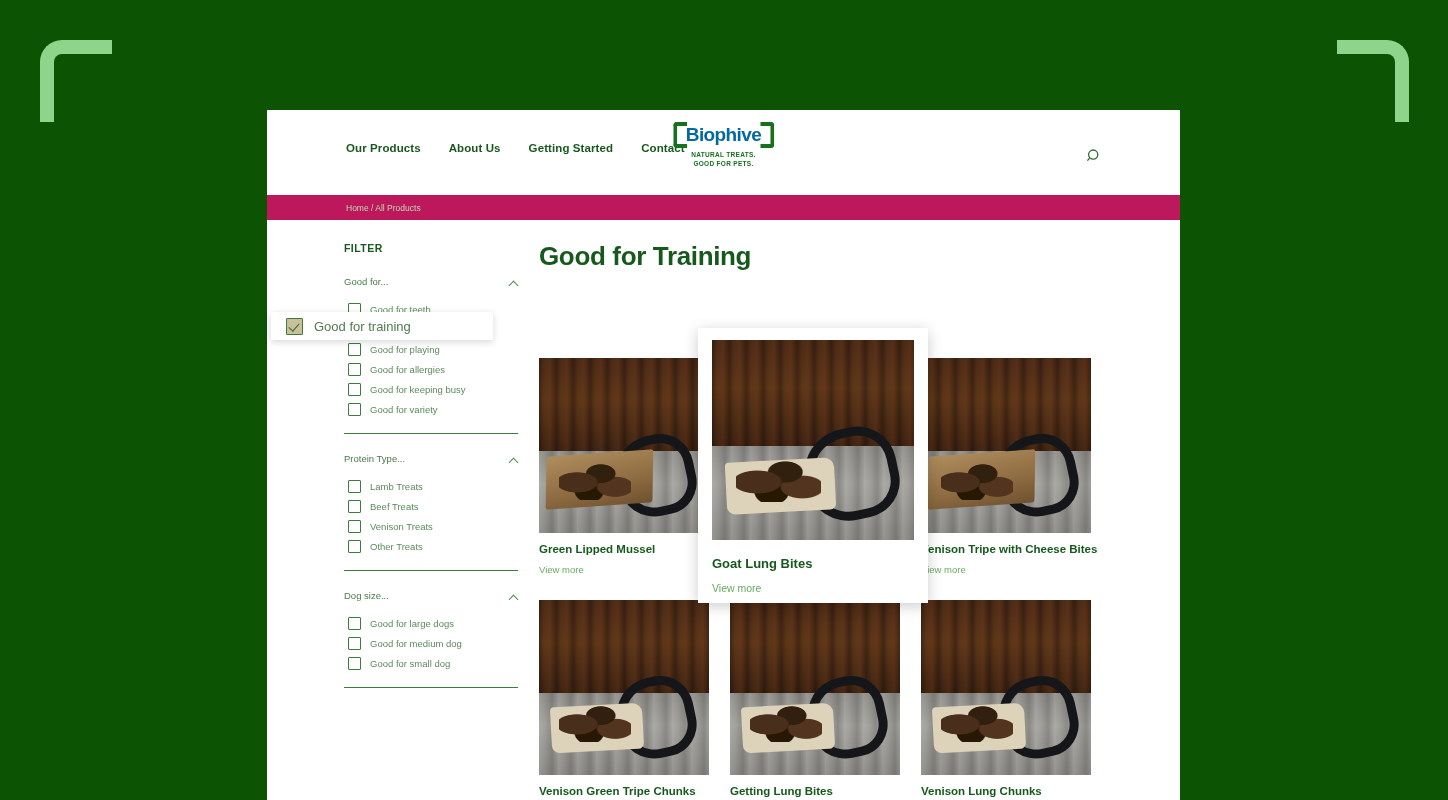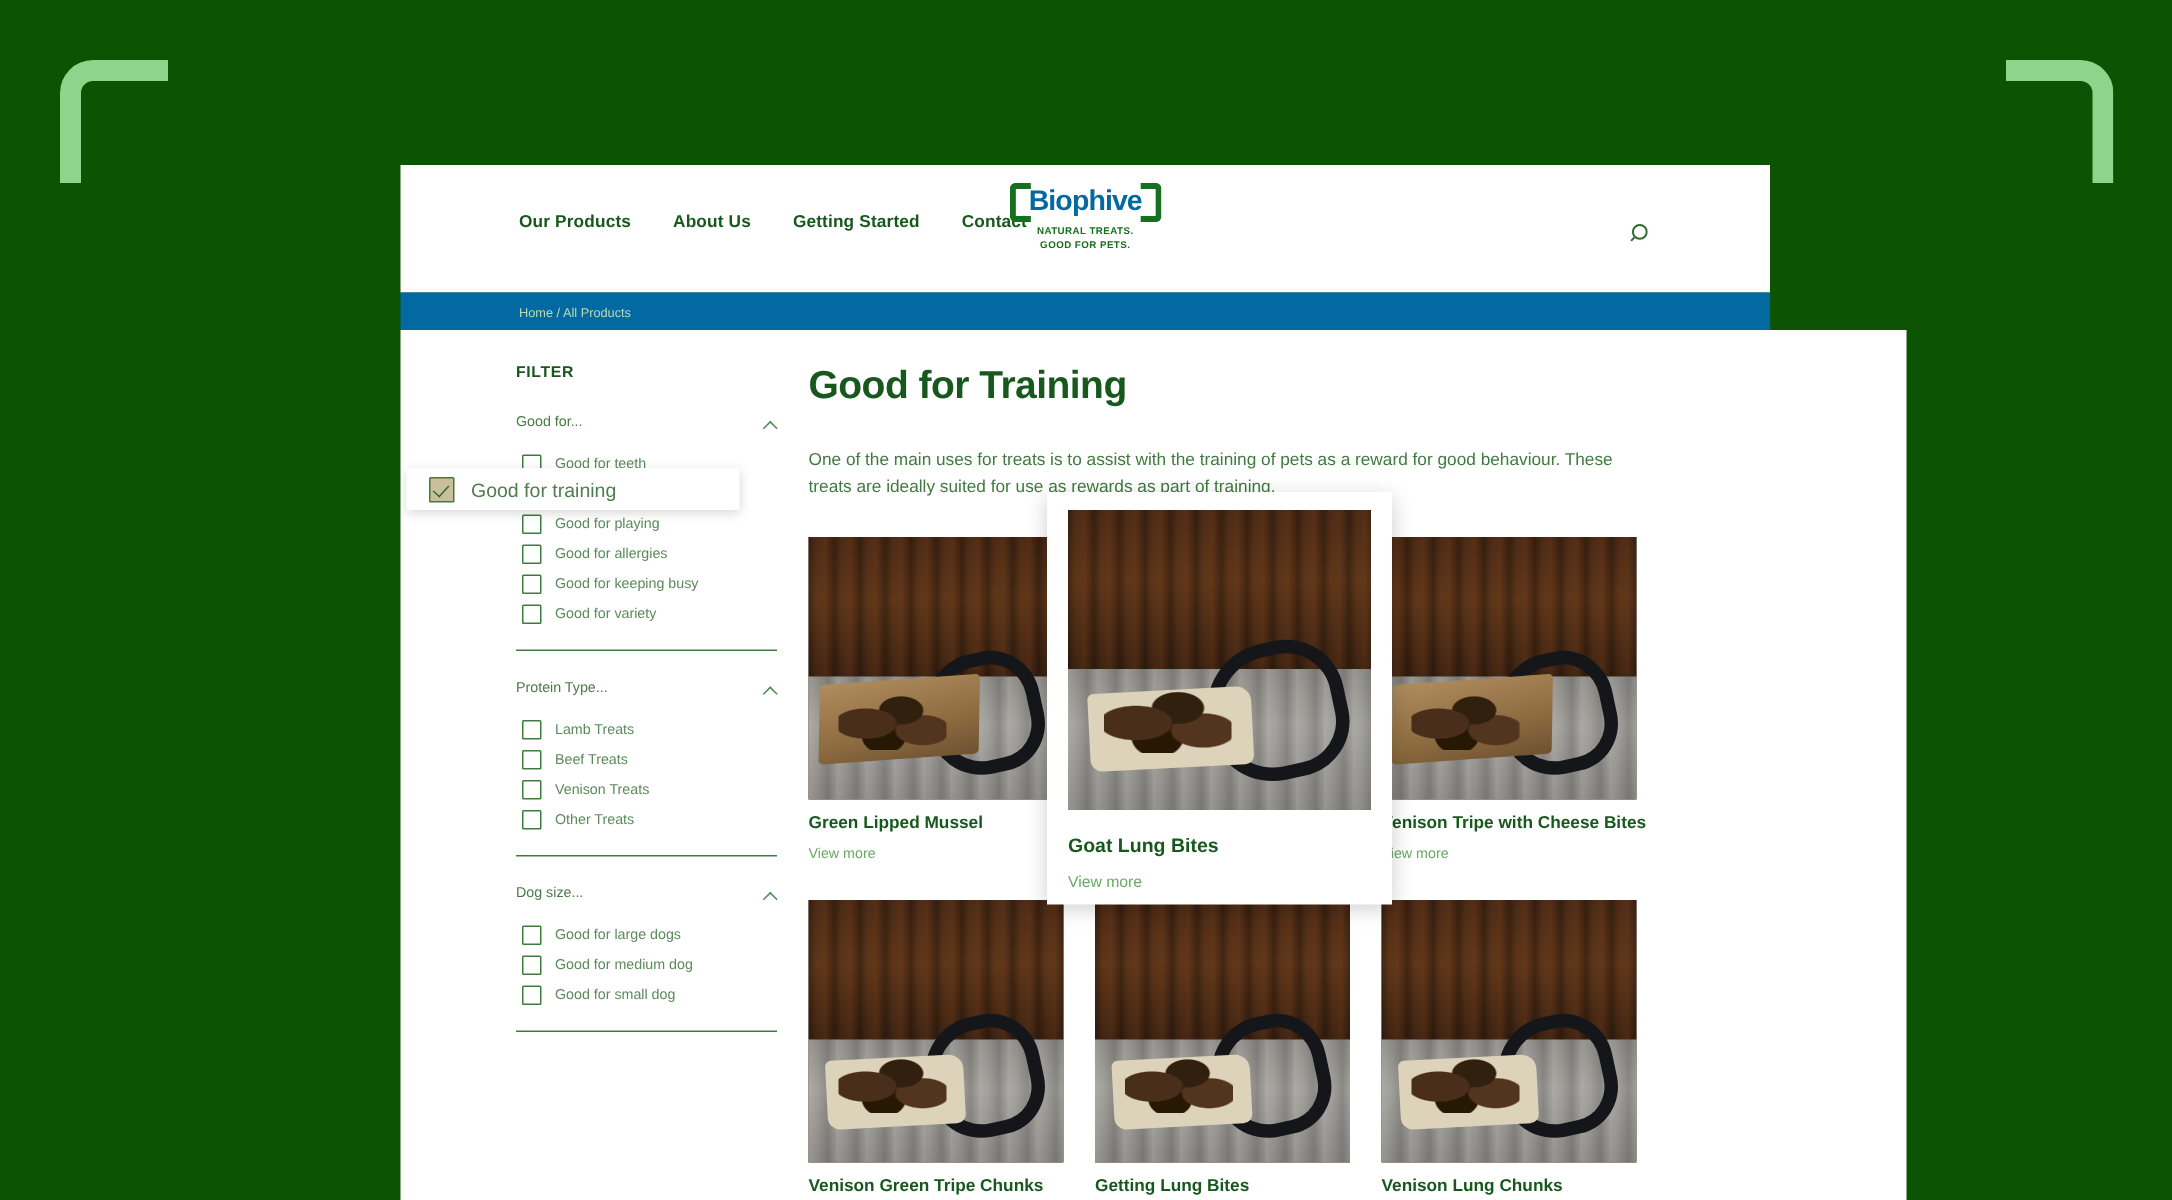--- a/index.html
+++ b/index.html
@@ -71,31 +71,31 @@
   .search-btn {
     position: absolute; right: 78px; top: 38px;
     width: 16px; height: 16px;
   }
   .search-btn svg { display: block; }
 
   
   .crumb-strip {
     position: absolute; left: 267px; top: 195px;
     width: 913px; height: 25px;
-    background: #0369a1;
+    background: #be185d;
   }
   .crumb {
     position: absolute; left: 79px; top: 8px;
     font-size: 8.5px; color: #bcd9b4; white-space: nowrap;
   }
 
   
   .panel {
     position: absolute; left: 267px; top: 220px;
-    width: 1004px; height: 580px;
+    width: 913px; height: 580px;
     background: #ffffff;
   }
 
   
   .sidebar { position: absolute; left: 77px; top: 22px; width: 180px; }
   .filter-title {
     font-size: 10.5px; font-weight: bold; color: #17591d;
     letter-spacing: .45px; margin-bottom: 15px;
   }
   .fgroup { margin-bottom: 4px; }
@@ -379,21 +379,20 @@
       </div>
 
       <div class="hl-row">
         <span class="hl-box"></span>
         <span class="txt">Good for training</span>
       </div>
     </div>
 
     <div class="content">
       <div class="page-title">Good for Training</div>
-      <div class="page-desc">One of the main uses for treats is to assist with the training of pets as a reward for good behaviour. These treats are ideally suited for use as rewards as part of training.</div>
     </div>
 
     <div class="grid">
 
       <div class="card">
         <div class="thumb">
           <div class="ph-wall"></div>
             <div class="ph-floor"></div>
           <div class="ph-strap"></div>
             <div class="ph-board"></div>

